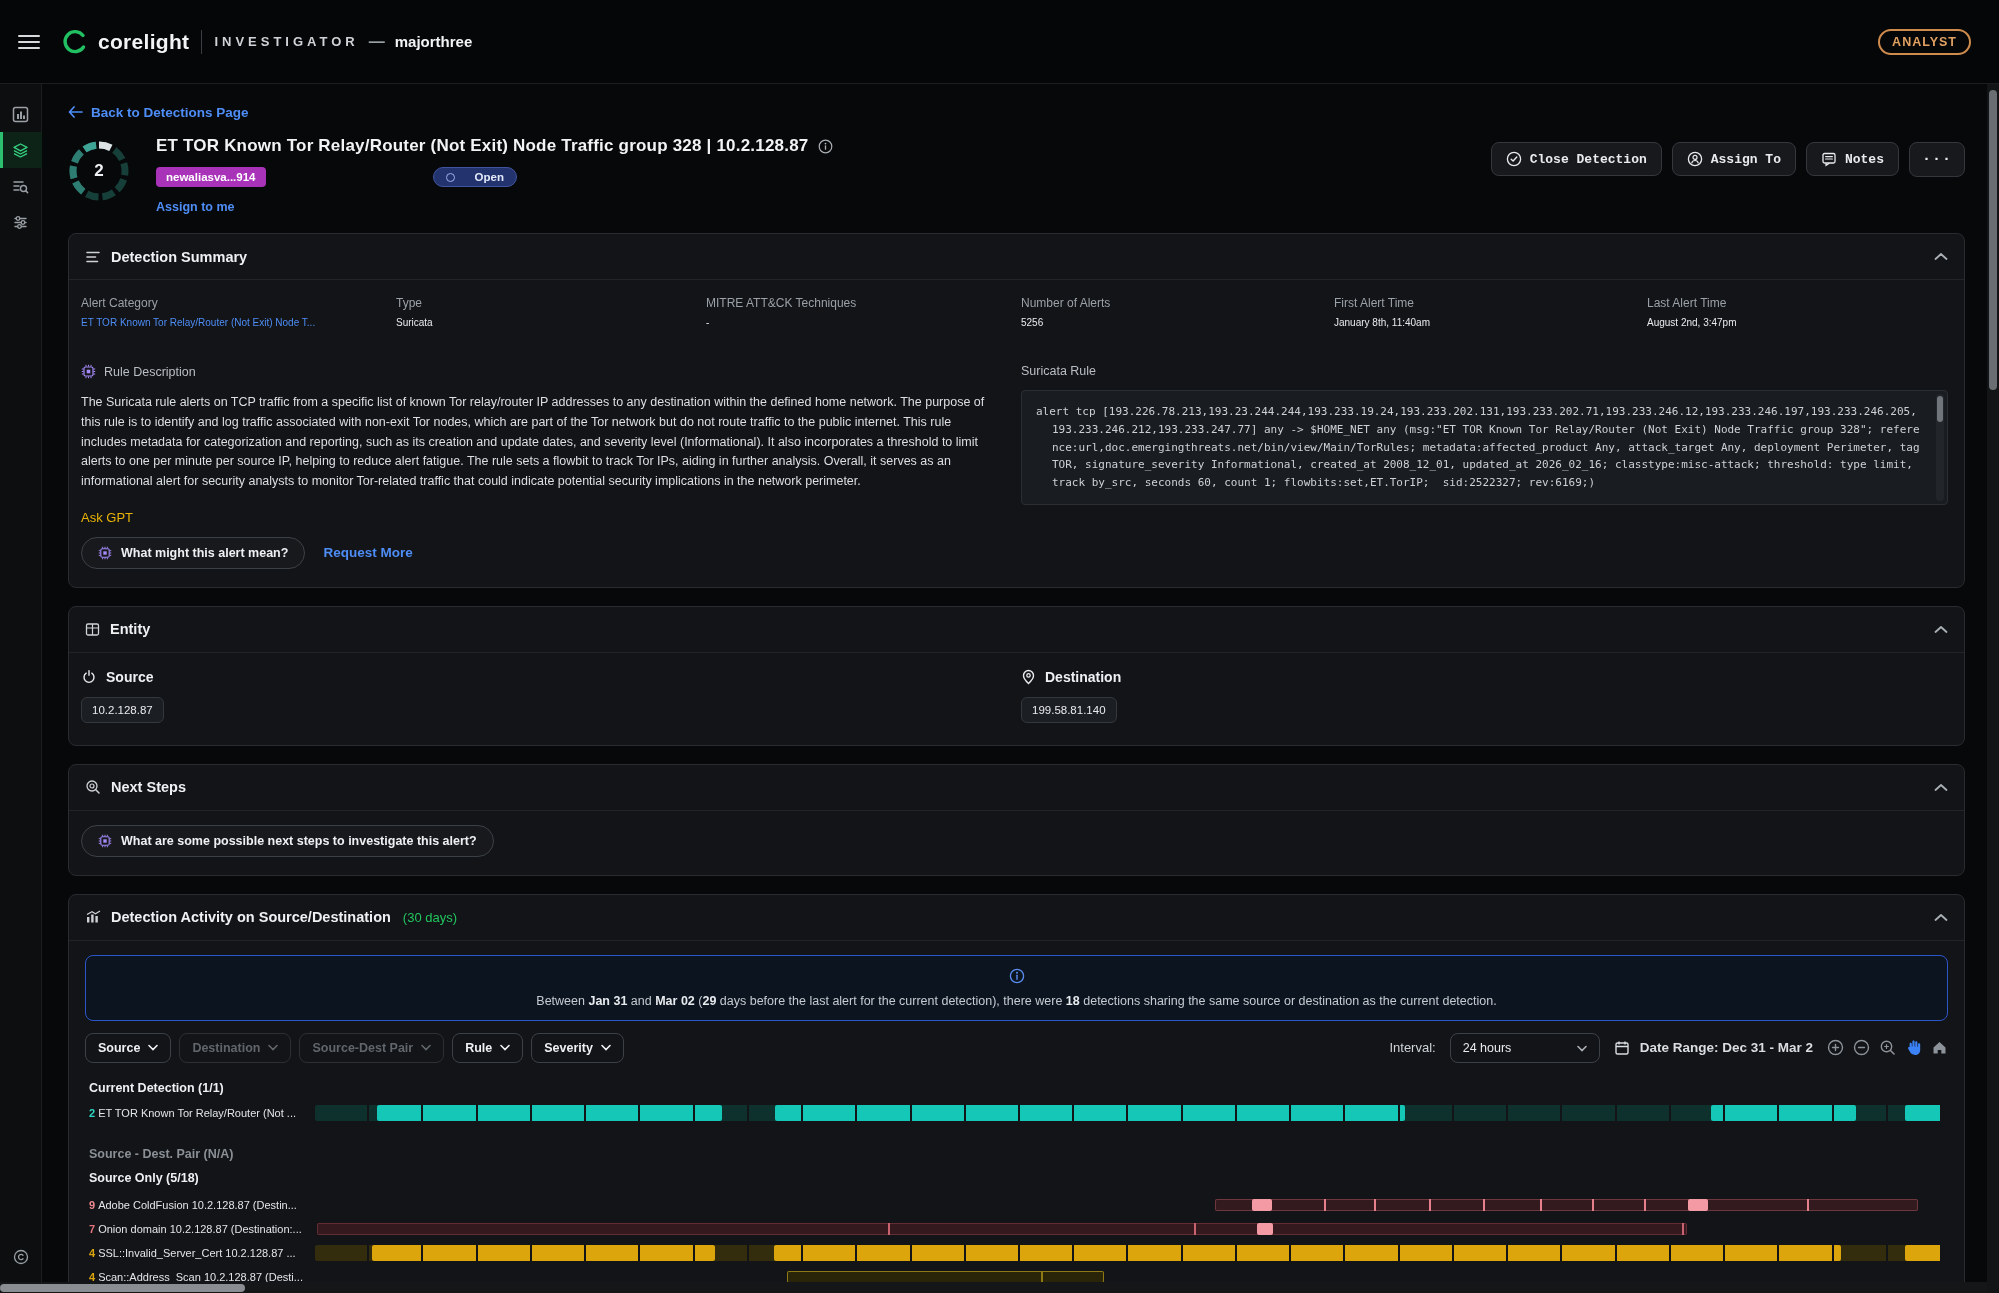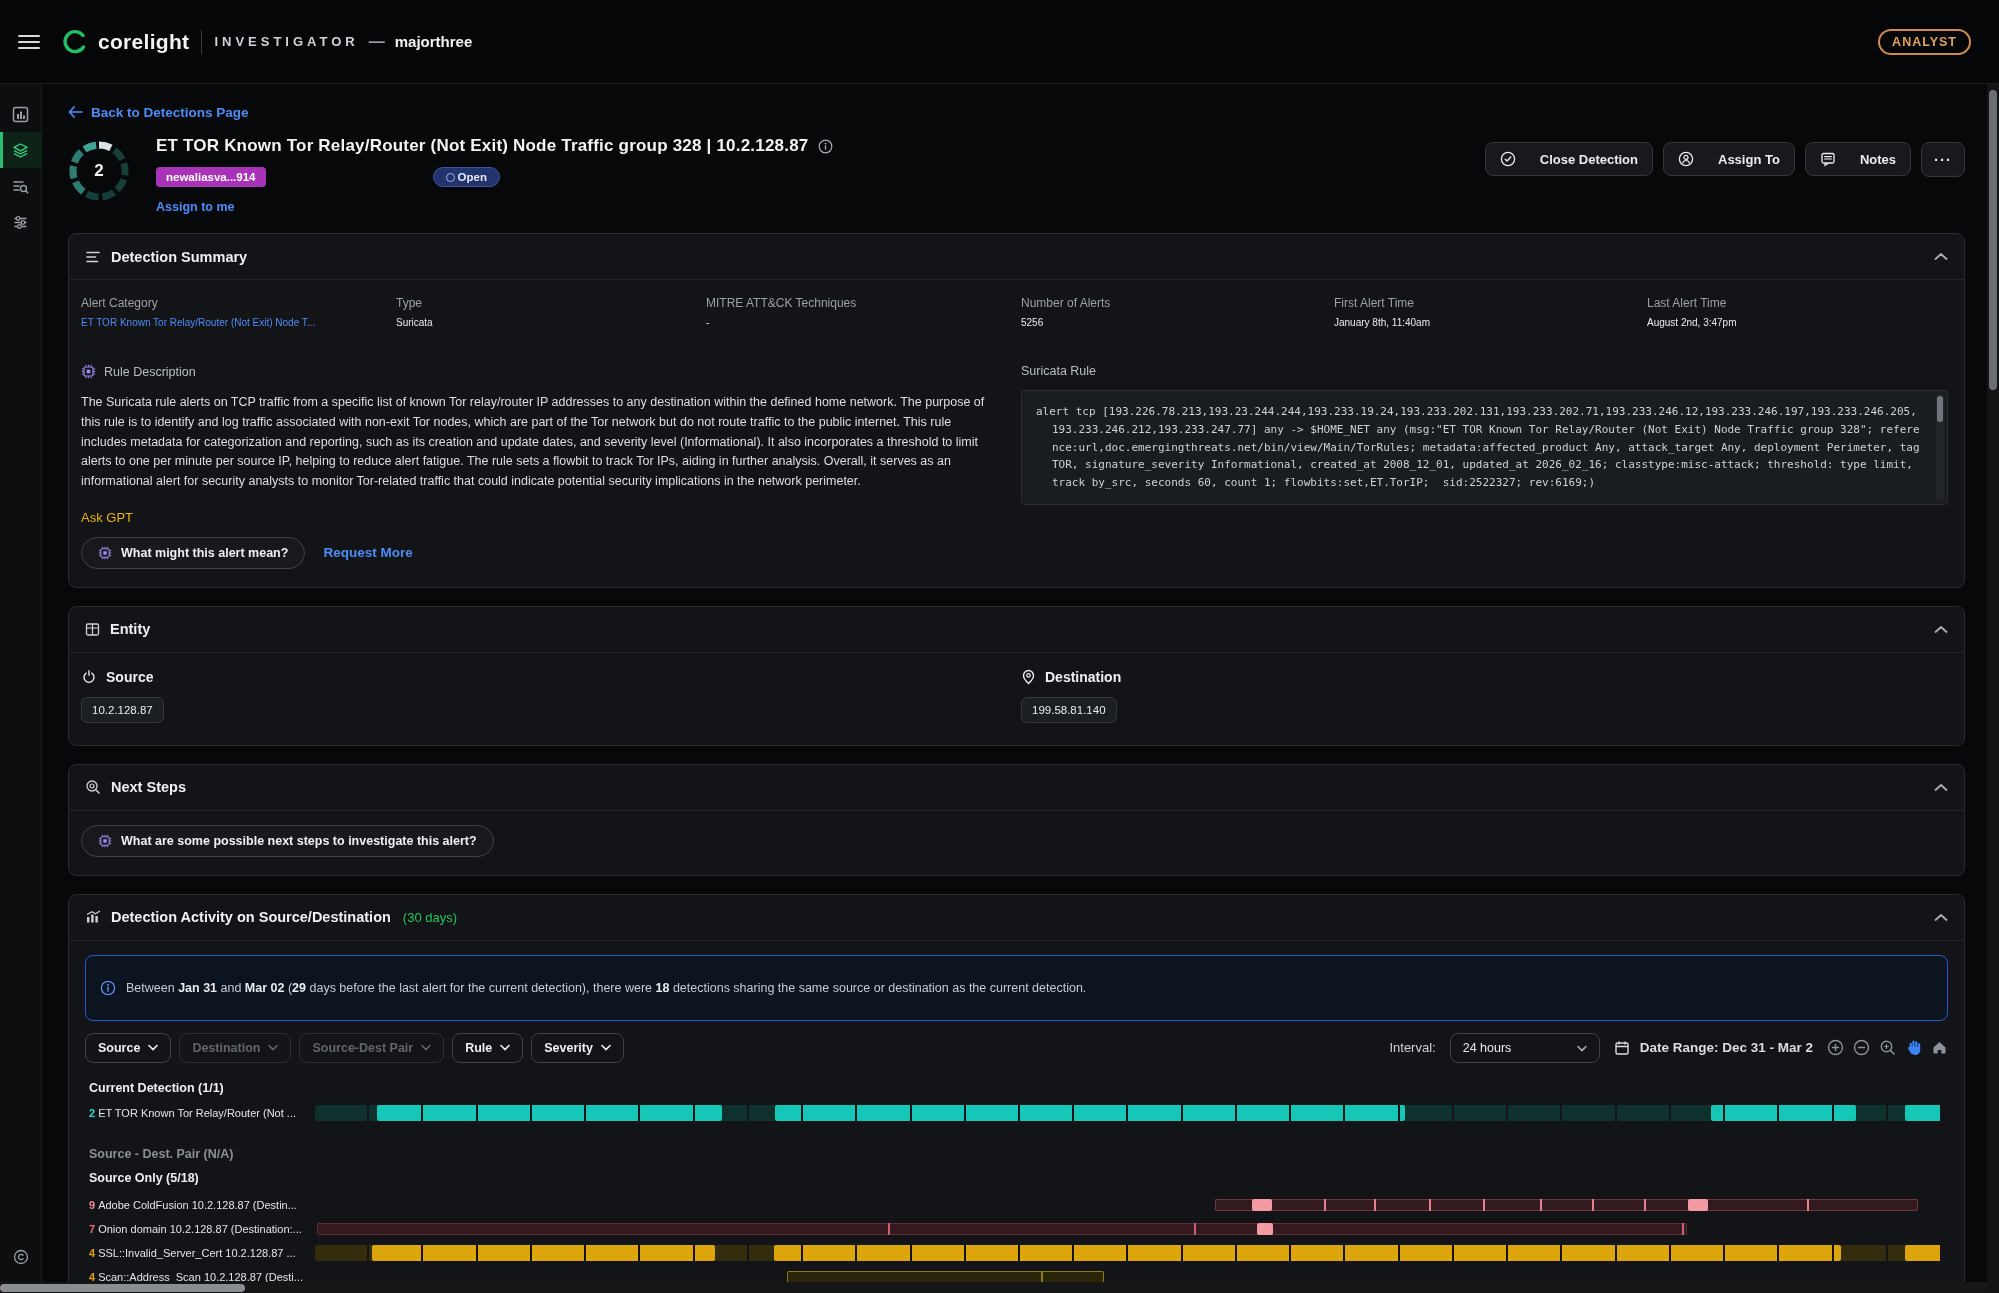--- a/index.html
+++ b/index.html
@@ -41,26 +41,26 @@
   .gauge .score { position:absolute; inset:0; display:flex; align-items:center; justify-content:center;
     font-size:17px; font-weight:bold; color:#eef1f3; }
   .headleft { margin-left:26px; }
   .title-line { display:flex; align-items:center; gap:10px; }
   .page-title { font-size:17px; font-weight:bold; color:#f1f3f5; letter-spacing:.2px; }
   .badges { display:flex; align-items:center; margin-top:11px; }
   .alias-badge { background:#a832b8; color:#fff; font-size:11.5px; font-weight:bold;
     padding:4px 10px; border-radius:4px; }
   .status-badge { margin-left:167px; background:#22336e; border:1px solid #41549f; color:#e4e9fa;
     font-size:11.5px; font-weight:bold; padding:3px 12px; border-radius:999px;
-    display:inline-flex; align-items:center; gap:3px; }
+    display:inline-flex; align-items:center; gap:20px; }
   .status-badge .dot { width:9px; height:9px; border:1.5px solid #9db1ee; border-radius:50%; }
   .assignme { color:#4e8df6; font-size:12.5px; font-weight:bold; margin-top:13px; display:inline-block; cursor:pointer; }
   .headbtns { margin-left:auto; display:flex; gap:10px; align-items:flex-start; margin-top:6px; }
-  .hbtn { display:inline-flex; align-items:center; gap:24px; background:#17191c; border:1px solid #34383d;
-    border-radius:8px; color:#e9ebee; font-size:13px; font-weight:bold; padding:8px 14px; cursor:pointer; white-space:nowrap; }
+  .hbtn { display:inline-flex; align-items:center; gap:8px; background:#17191c; border:1px solid #34383d;
+    border-radius:8px; color:#e9ebee; font-size:13px; font-weight:bold; padding:8px 14px; cursor:pointer; white-space:nowrap;font-family:Liberation Mono, monospace; }
   .hbtn svg { flex:0 0 auto; }
   .hbtn.more { padding:8px 12px; font-size:15px; letter-spacing:1px; }
 
   
   .cards { padding:18px 34px 0 26px; }
   .card { background:#121417; border:1px solid #282b2f; border-radius:8px; margin-bottom:18px; }
   .card-head { height:46px; display:flex; align-items:center; gap:10px; padding:0 16px;
     border-bottom:1px solid #212428; }
   .card-title { font-size:14.5px; font-weight:bold; color:#eef0f2; }
   .card-sub { font-size:13px; color:#22c55e; margin-left:2px; }
@@ -93,21 +93,21 @@
   .ent-body { padding:16px 16px 22px 12px; display:grid; grid-template-columns:940px 1fr; }
   .ent-label { display:flex; align-items:center; gap:9px; font-size:14px; font-weight:bold; color:#eef0f2; }
   .ip-chip { display:inline-block; margin-top:12px; background:#1b1e22; border:1px solid #34383d;
     border-radius:6px; padding:6px 10px; font-size:11.5px; color:#e9ebee; cursor:pointer; }
 
   
   .ns-body { padding:14px 16px 18px 12px; }
 
   
   .banner { margin:14px 16px 6px 16px; border:1.5px solid #2b57c9; background:#0c1420; border-radius:8px;
-    padding:24px 14px; display:flex; align-items:center; gap:10px; }
+    padding:12px 14px; display:flex; align-items:center; gap:10px;flex-direction:column; }
   .banner-text { font-size:12.5px; color:#c6cbd1; }
   .banner-text b { color:#e8ebee; }
   .filters { display:flex; align-items:center; margin:12px 16px 0 16px; gap:8px; }
   .fpill { display:inline-flex; align-items:center; gap:8px; border:1px solid #3c4147; border-radius:8px;
     padding:7px 12px; font-size:12.5px; font-weight:bold; color:#eef0f2; cursor:pointer; background:transparent; }
   .fpill.off { color:#61666c; border-color:#2c3034; }
   .fpill .chev { display:flex; }
   .toolbar-right { margin-left:auto; display:flex; align-items:center; gap:14px; }
   .interval-label { font-size:13px; color:#cfd3d8; }
   .interval-select { display:flex; align-items:center; justify-content:space-between; width:150px;

